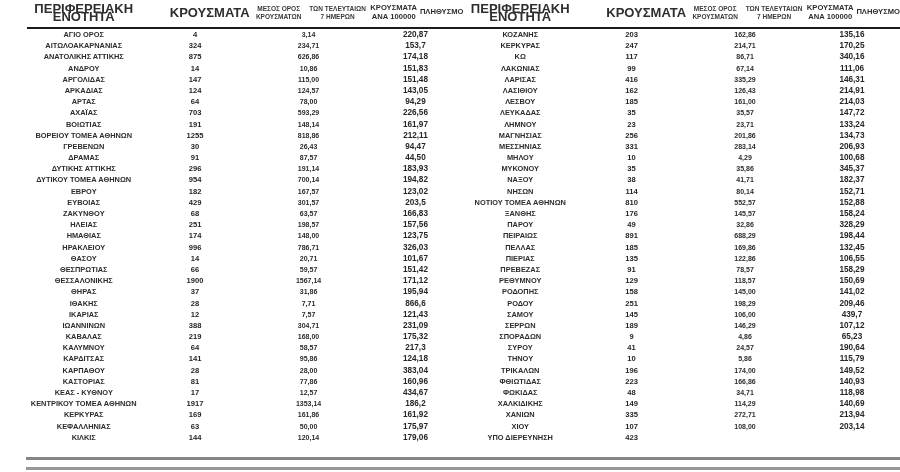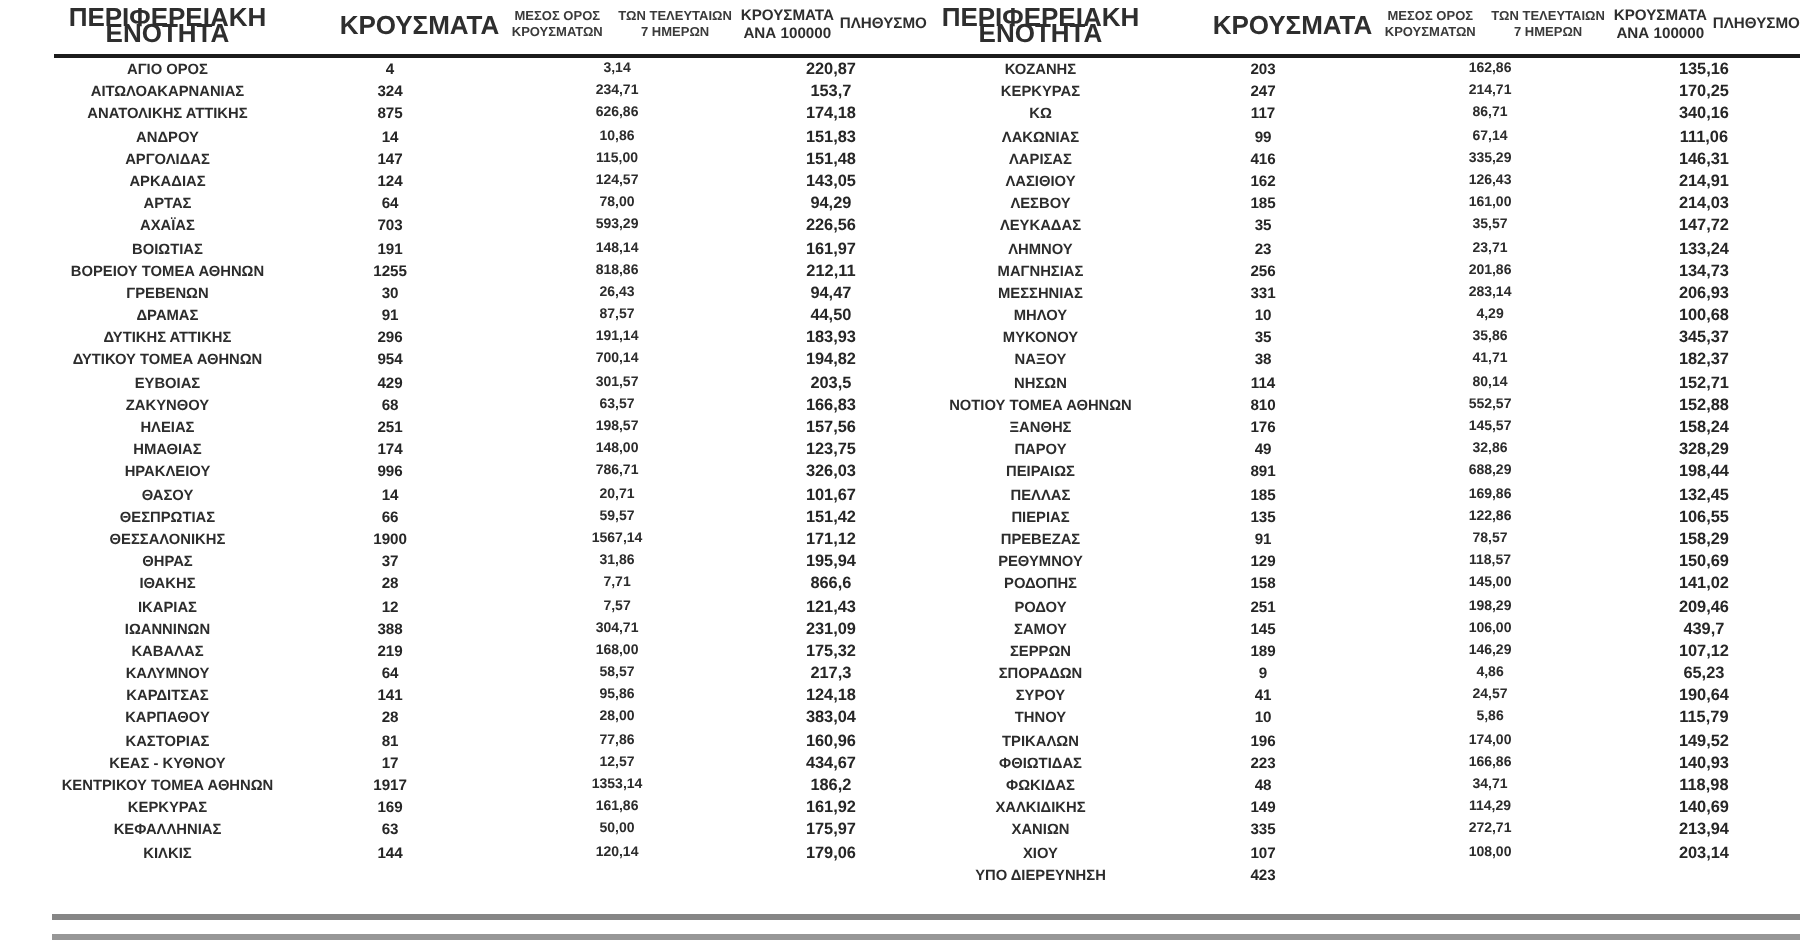--- a/index.html
+++ b/index.html
@@ -165,20 +165,26 @@
             <div class="cell c3">191,14</div>
             <div class="cell c4">183,93</div>
           </div>
           <div class="row">
             <div class="cell c1">ΔΥΤΙΚΟΥ ΤΟΜΕΑ ΑΘΗΝΩΝ</div>
             <div class="cell c2">954</div>
             <div class="cell c3">700,14</div>
             <div class="cell c4">194,82</div>
           </div>
           <div class="row">
+            <div class="cell c1">ΕΒΡΟΥ</div>
+            <div class="cell c2">182</div>
+            <div class="cell c3">167,57</div>
+            <div class="cell c4">123,02</div>
+          </div>
+          <div class="row">
             <div class="cell c1">ΕΥΒΟΙΑΣ</div>
             <div class="cell c2">429</div>
             <div class="cell c3">301,57</div>
             <div class="cell c4">203,5</div>
           </div>
           <div class="row">
             <div class="cell c1">ΖΑΚΥΝΘΟΥ</div>
             <div class="cell c2">68</div>
             <div class="cell c3">63,57</div>
             <div class="cell c4">166,83</div>

